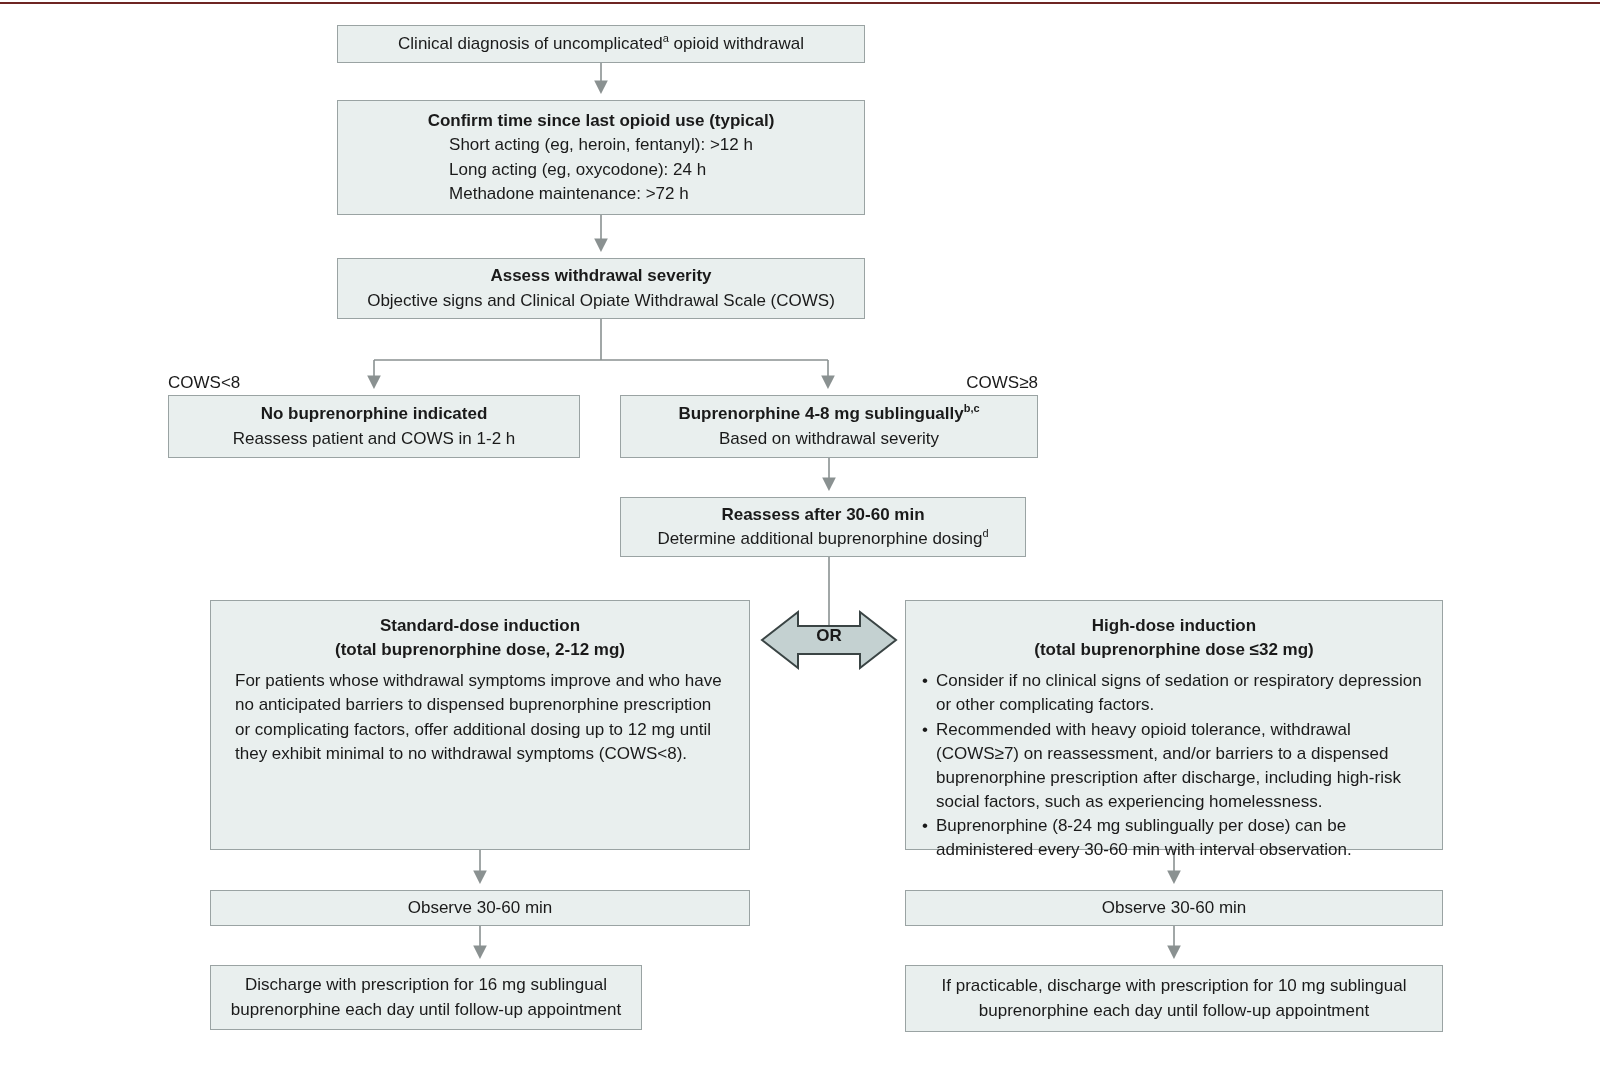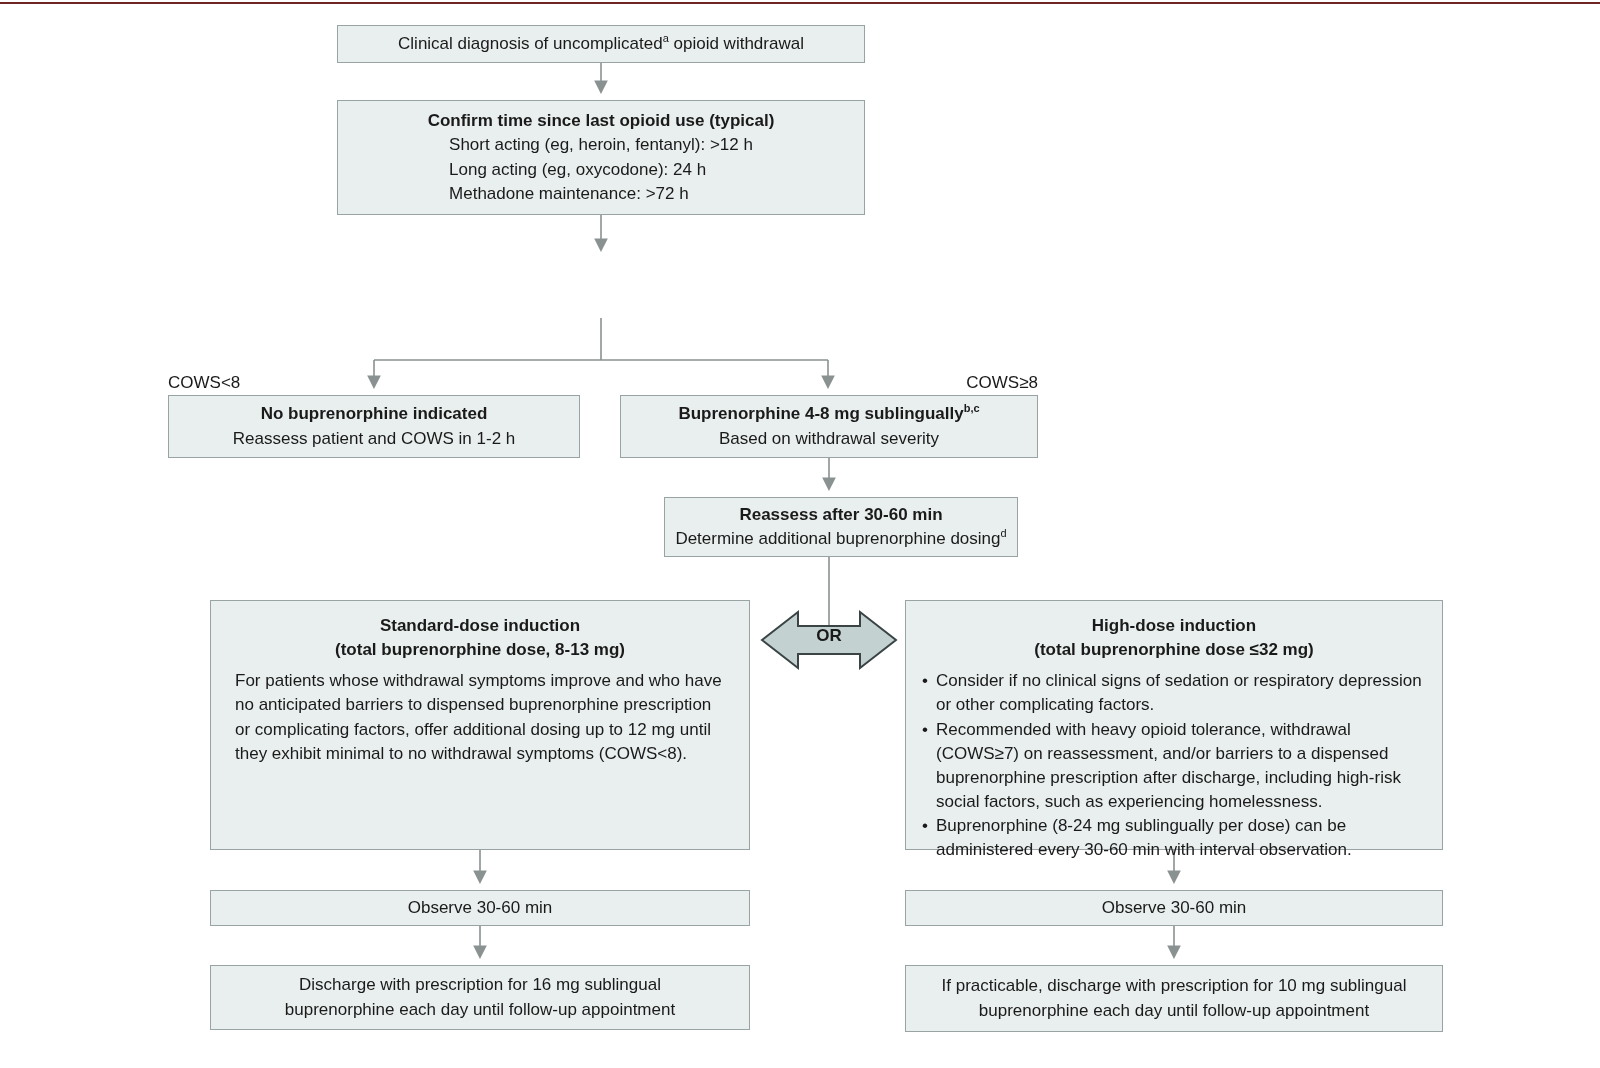--- a/index.html
+++ b/index.html
@@ -88,39 +88,43 @@
 
   <div class="node" style="left:337px;top:100px;width:528px;height:115px;">
     <div class="b">Confirm time since last opioid use (typical)</div>
     <div class="sub-lines">
       <div>Short acting (eg, heroin, fentanyl): &gt;12 h</div>
       <div>Long acting (eg, oxycodone): 24 h</div>
       <div>Methadone maintenance: &gt;72 h</div>
     </div>
   </div>
 
+  <div class="node" style="left:337px;top:258px;width:528px;height:61px;">
+    <div class="b">Assess withdrawal severity</div>
+    <div>Objective signs and Clinical Opiate Withdrawal Scale (COWS)</div>
+  </div>
 
   <div class="node" style="left:168px;top:395px;width:412px;height:63px;">
     <div class="b">No buprenorphine indicated</div>
     <div>Reassess patient and COWS in 1-2 h</div>
   </div>
 
   <div class="node" style="left:620px;top:395px;width:418px;height:63px;">
     <div class="b"><span>Buprenorphine 4-8 mg sublingually</span><sup class="fn">b,c</sup></div>
     <div>Based on withdrawal severity</div>
   </div>
 
-  <div class="node" style="left:620px;top:497px;width:354px;height:60px;margin-left:44px;">
+  <div class="node" style="left:620px;top:497px;width:406px;height:60px;">
     <div class="b">Reassess after 30-60 min</div>
     <div><span>Determine additional buprenorphine dosing</span><sup class="fn rg">d</sup></div>
   </div>
 
   <div class="node" style="left:210px;top:600px;width:540px;height:250px;justify-content:flex-start;padding-top:13px;">
     <div class="b">Standard-dose induction</div>
-    <div class="b">(total buprenorphine dose, 8-13 mg)</div>
+    <div class="b">(total buprenorphine dose, 2-12 mg)</div>
     <div class="bigbody">For patients whose withdrawal symptoms improve and who have no anticipated barriers to dispensed buprenorphine prescription or complicating factors, offer additional dosing up to 12 mg until they exhibit minimal to no withdrawal symptoms (COWS&lt;8).</div>
   </div>
 
   <div class="node" style="left:905px;top:600px;width:538px;height:250px;justify-content:flex-start;padding-top:13px;">
     <div class="b">High-dose induction</div>
     <div class="b">(total buprenorphine dose ≤32 mg)</div>
     <ul class="bullets">
       <li>Consider if no clinical signs of sedation or respiratory depression or other complicating factors.</li>
       <li>Recommended with heavy opioid tolerance, withdrawal (COWS≥7) on reassessment, and/or barriers to a dispensed buprenorphine prescription after discharge, including high-risk social factors, such as experiencing homelessness.</li>
       <li>Buprenorphine (8-24 mg sublingually per dose) can be administered every 30-60 min with interval observation.</li>
@@ -128,21 +132,21 @@
   </div>
 
   <div class="node" style="left:210px;top:890px;width:540px;height:36px;">
     <div>Observe 30-60 min</div>
   </div>
 
   <div class="node" style="left:905px;top:890px;width:538px;height:36px;">
     <div>Observe 30-60 min</div>
   </div>
 
-  <div class="node" style="left:210px;top:965px;width:540px;height:65px;">
+  <div class="node" style="left:210px;top:965px;width:432px;height:65px;">
     <span class="wrap-limit-l" style="margin:0 auto;">Discharge with prescription for 16 mg sublingual buprenorphine each day until follow-up appointment</span>
   </div>
 
   <div class="node" style="left:905px;top:965px;width:538px;height:67px;">
     <span class="wrap-limit-r" style="margin:0 auto;">If practicable, discharge with prescription for 10 mg sublingual buprenorphine each day until follow-up appointment</span>
   </div>
 
 </div>
 
 </body></html>

